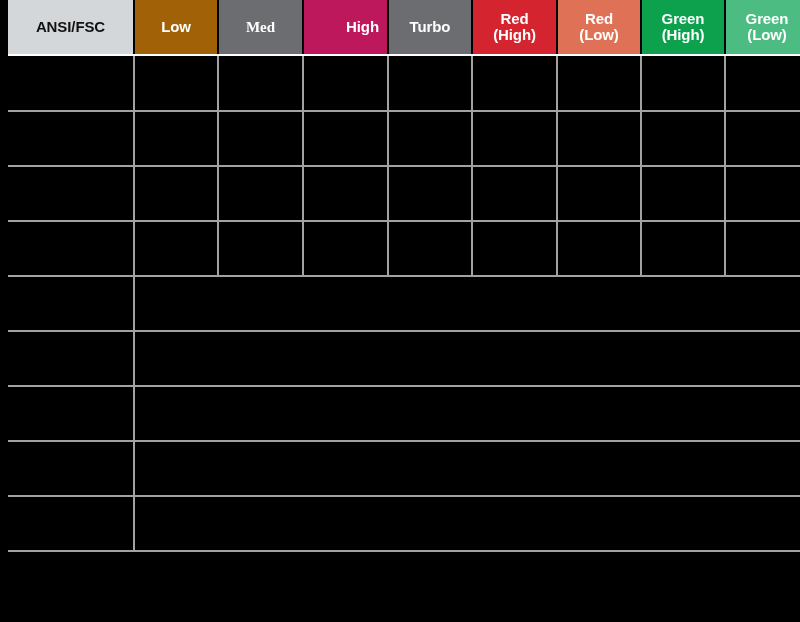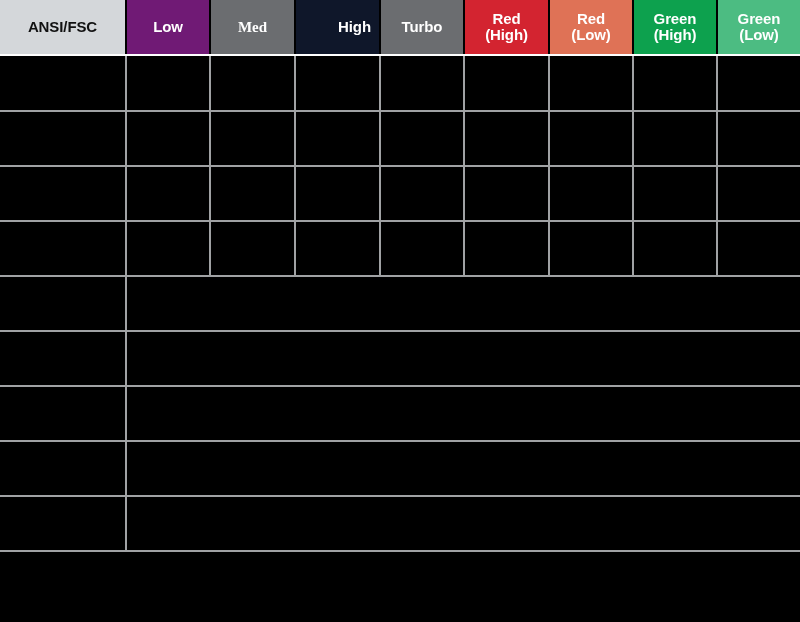--- a/index.html
+++ b/index.html
@@ -13,20 +13,21 @@
     height: 622px;
     overflow: hidden;
     font-family: "Liberation Sans", sans-serif;
   }
 
   #page {
     position: relative;
     width: 652px;
     height: 622px;
     background: #000000;
+    margin-left: 8px;
   }
 
   table.spec-table {
     border-collapse: collapse;
     table-layout: fixed;
     width: 800px;
     background: #000000;
   }
 
   
@@ -121,27 +122,27 @@
       <col style="width:85px">
       <col style="width:84px">
       <col style="width:84px">
       <col style="width:83px">
     </colgroup>
     <thead>
       <tr class="header-row">
           <th class="h-label sep" style="background: rgb(212, 215, 218);">
             <span class="hdr-line">ANSI/FSC</span>
           </th>
-          <th class="h-mode sep" style="background: #701a75;">
+          <th class="h-mode sep" style="background: #a16207;">
             <span class="hdr-line">Low</span>
           </th>
           <th class="h-mode sep" style="background: rgb(107, 109, 112); font-family: Liberation Serif, serif;">
             <span class="hdr-line">Med</span>
           </th>
-          <th class="h-mode sep" style="background: #0f172a; padding-left: 36px;">
+          <th class="h-mode sep" style="background: #be185d; padding-left: 36px;">
             <span class="hdr-line">High</span>
           </th>
           <th class="h-mode sep" style="background: rgb(107, 109, 112);">
             <span class="hdr-line">Turbo</span>
           </th>
           <th class="h-color sep" style="background: rgb(211, 36, 48);">
             <span class="hdr-line">Red</span>
             <span class="hdr-line">(High)</span>
           </th>
           <th class="h-color sep" style="background: rgb(223, 114, 86);">

